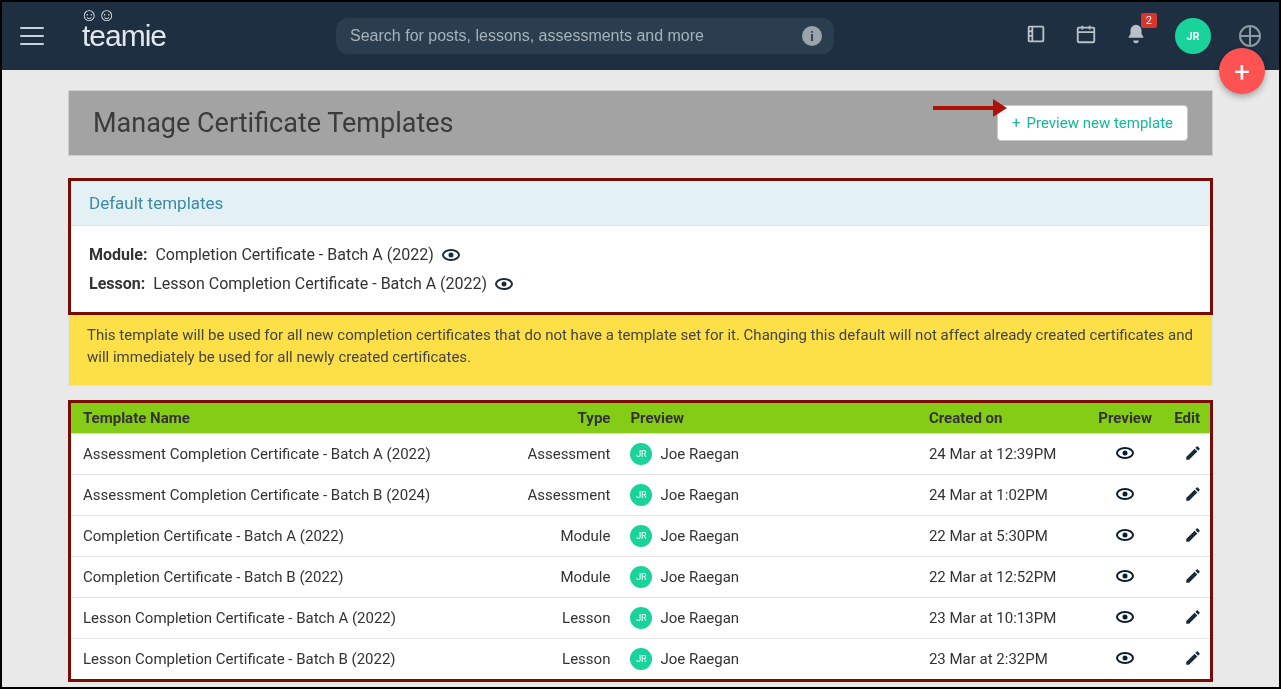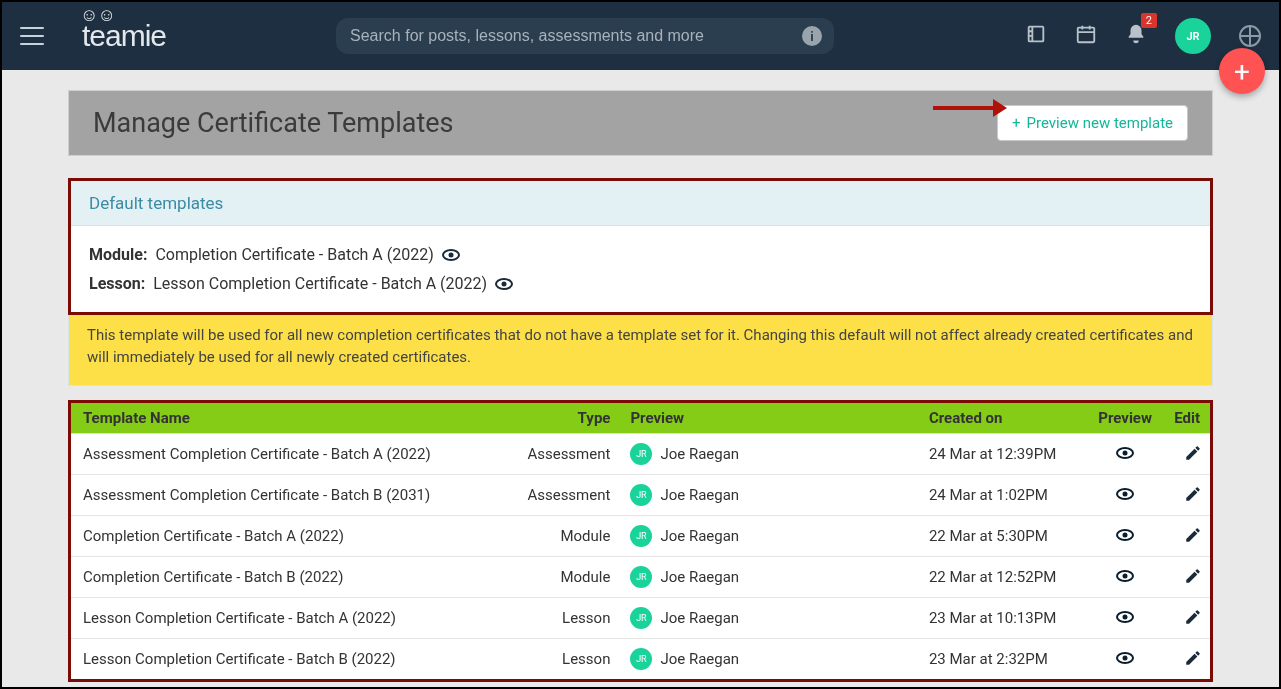--- a/index.html
+++ b/index.html
@@ -287,21 +287,21 @@
                 <span>Joe Raegan</span>
               </div>
             </td>
             <td class="col-created">24 Mar at 12:39PM</td>
             <td class="col-preview"><span class="preview-eye"><span class="eye"></span></span></td>
             <td class="col-edit"><span class="pencil"><svg width="18" height="18" viewBox="0 0 24 24" fill="#1a2a38">
                   <path d="M3 17.25V21h3.75L17.81 9.94l-3.75-3.75L3 17.25zM20.71 7.04a1 1 0 0 0 0-1.41l-2.34-2.34a1 1 0 0 0-1.41 0l-1.83 1.83 3.75 3.75 1.83-1.83z"></path>
                 </svg></span></td>
           </tr>
           <tr>
-            <td class="col-name">Assessment Completion Certificate - Batch B (2031)</td>
+            <td class="col-name">Assessment Completion Certificate - Batch B (2024)</td>
             <td class="col-type">Assessment</td>
             <td class="col-author">
               <div class="auth">
                 <div class="auth-av">JR</div>
                 <span>Joe Raegan</span>
               </div>
             </td>
             <td class="col-created">24 Mar at 1:02PM</td>
             <td class="col-preview"><span class="preview-eye"><span class="eye"></span></span></td>
             <td class="col-edit"><span class="pencil"><svg width="18" height="18" viewBox="0 0 24 24" fill="#1a2a38">

